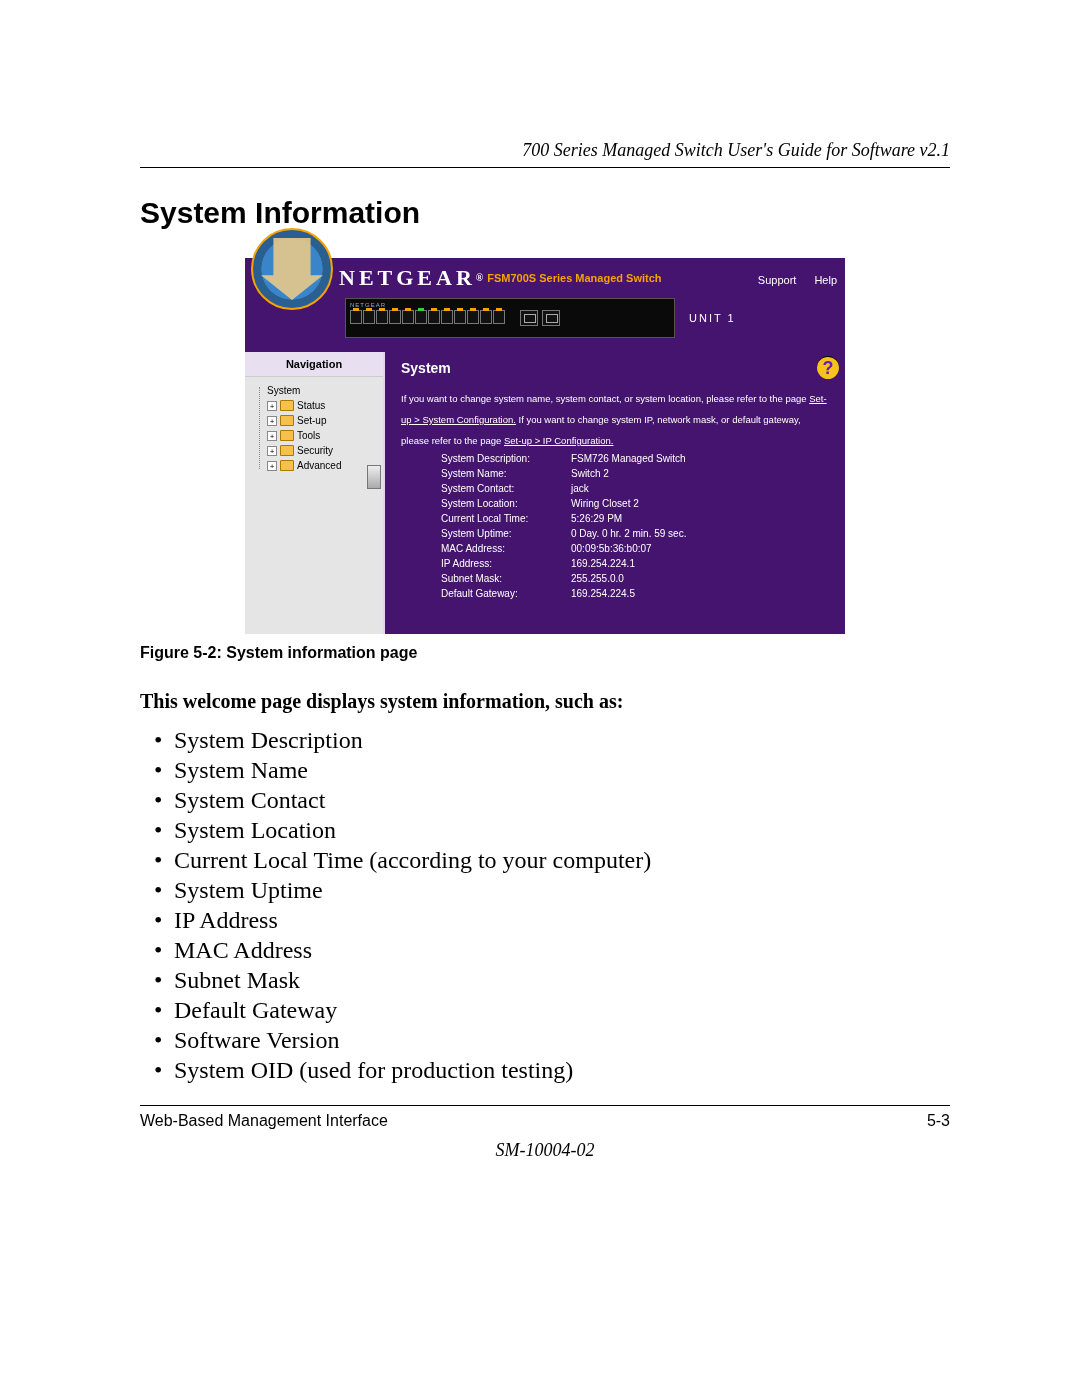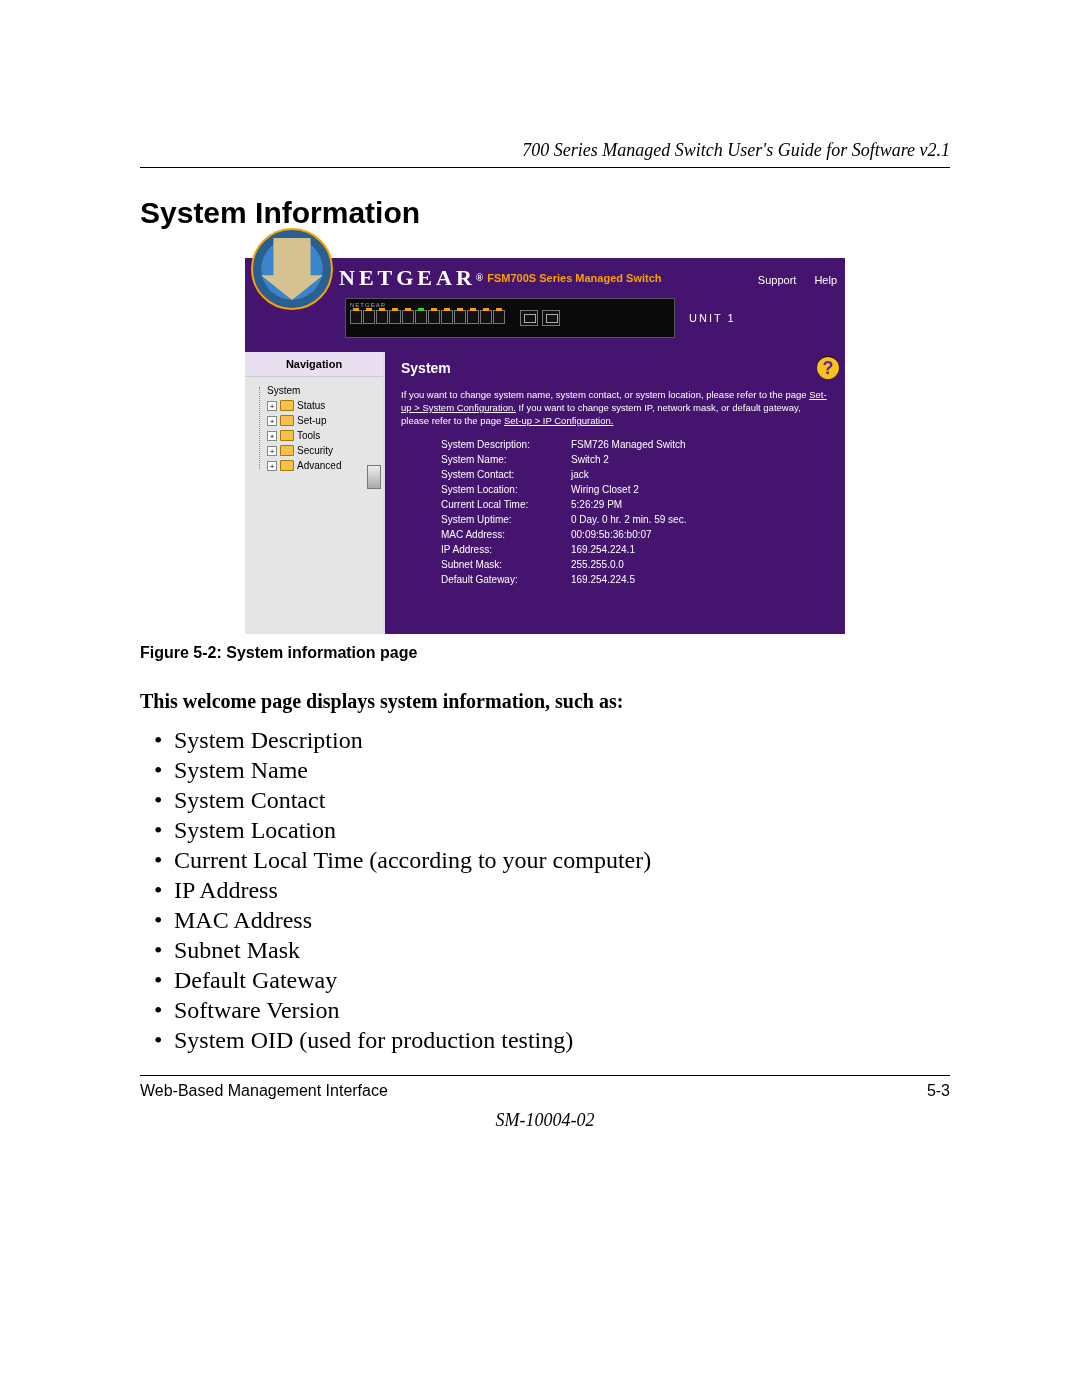--- a/index.html
+++ b/index.html
@@ -175,21 +175,21 @@
   .main h2{
     color:#fff;font-size:14px;font-weight:bold;margin:0 0 12px 0;
   }
   .help-icon{
     position:absolute; right:6px; top:4px;
     width:22px;height:22px;border-radius:50%;
     background:#f6c21c;color:#6a1bb0;font-weight:bold;
     font-size:18px;line-height:22px;text-align:center;
     border-top:1px solid #000;
   }
-  .intro{ font-size:9.5px; line-height:13px; margin-bottom:10px;}
+  .intro{ font-size:9.5px; line-height:21px; }
   .intro a{ color:#fff; text-decoration:underline;}
   table.sysinfo{
     margin-left:40px;
     border-collapse:collapse;
     font-size:10px;
   }
   table.sysinfo td{
     padding:2px 10px 2px 0;
     white-space:nowrap;
   }
@@ -376,20 +376,21 @@
   <div class="caption">Figure 5-2:  System information page</div>
 
   <p class="body-text">This welcome page displays system information, such as:</p>
 
   <ul class="bullets" id="bullet-list">
       <li>System Description</li>
       <li>System Name</li>
       <li>System Contact</li>
       <li>System Location</li>
       <li>Current Local Time (according to your computer)</li>
+      <li>System Uptime</li>
       <li>IP Address</li>
       <li>MAC Address</li>
       <li>Subnet Mask</li>
       <li>Default Gateway</li>
       <li>Software Version</li>
       <li>System OID (used for production testing)</li>
     </ul>
 
   <hr class="footer-rule">
   <div class="footer-row">

